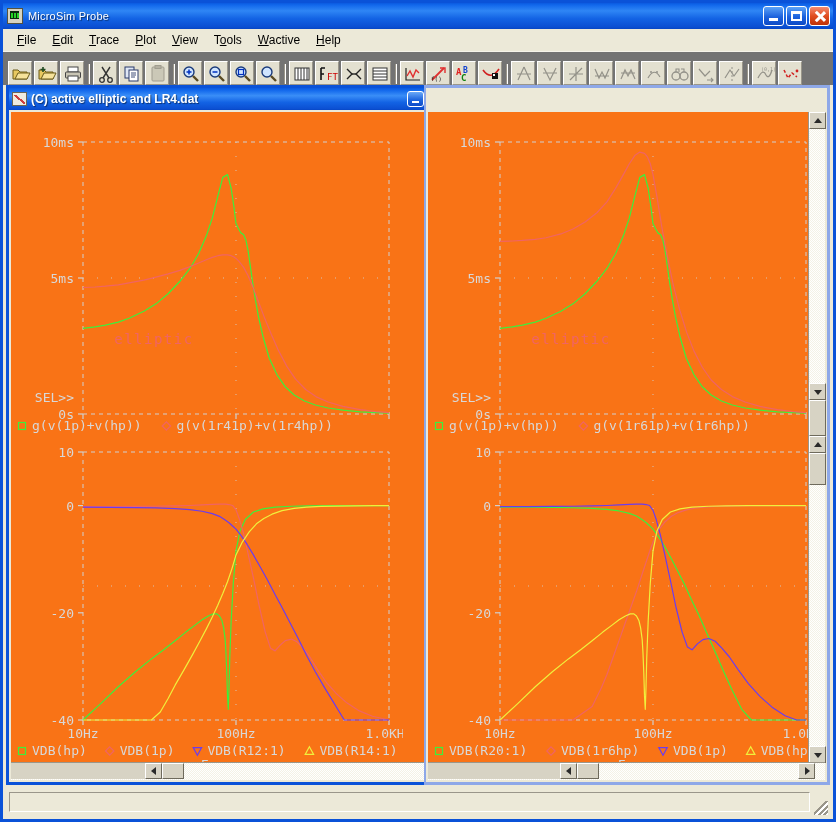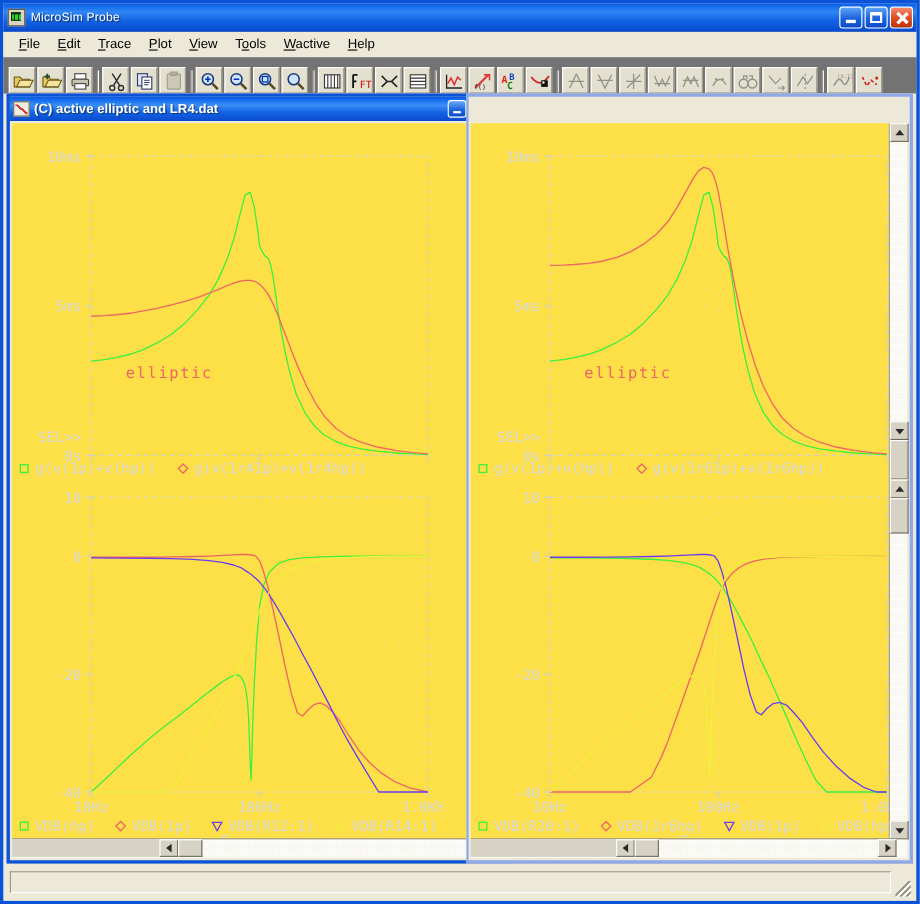--- a/index.html
+++ b/index.html
@@ -147,21 +147,21 @@
   #child-right .cb.close{background:linear-gradient(to bottom,#efa894,#d98168 50%,#c96a4e);border-color:#f3ddd4;}
   .cb.min:after{content:"";position:absolute;left:4px;bottom:3px;width:7px;height:2px;background:#fff;}
   .cb.max:after{content:"";position:absolute;left:3px;top:3px;width:9px;height:8px;box-sizing:border-box;border:1px solid #fff;border-top-width:2px;}
   .cb.close:before,.cb.close:after{content:"";position:absolute;left:7px;top:2px;width:2px;height:11px;background:#fff;}
   .cb.close:before{transform:rotate(45deg);}
   .cb.close:after{transform:rotate(-45deg);}
 
   
   .plot-area{
     position:absolute;left:2px;top:24px;right:2px;bottom:19px;
-    background:#fde047;
+    background:#f97316;
     overflow:hidden;
   }
   .plot-svg{display:block;}
 
   
   .vsb-col{
     position:absolute;top:24px;bottom:19px;right:2px;width:17px;
     background:#ece9d8;
   }
   .vsb{

